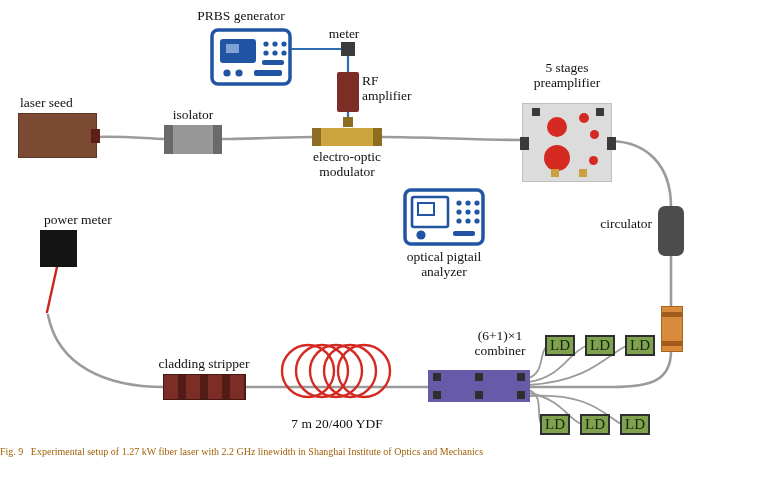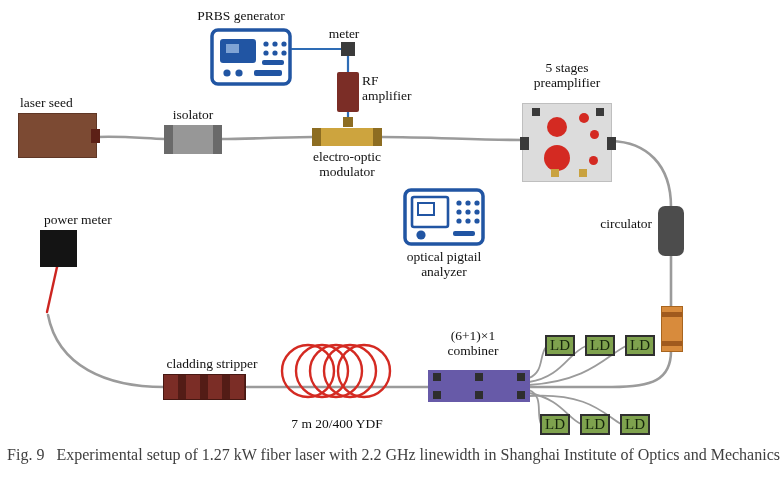--- a/index.html
+++ b/index.html
@@ -4,21 +4,21 @@
 <style>
   * { margin:0; padding:0; box-sizing:border-box; }
   html,body { background:#ffffff; }
   body { font-family:"Liberation Serif", serif; color:#111; }
   .stage { position:relative; width:780px; height:496px; background:#fff; overflow:hidden; }
   .wiring { position:absolute; left:0; top:0; z-index:1; }
   .comp { position:absolute; z-index:2; }
   .lbl { position:absolute; z-index:3; font-size:13.5px; line-height:15px; color:#111; white-space:nowrap; }
   .lbl.center { transform:translateX(-50%); text-align:center; }
   .lbl.right { text-align:right; }
-  .caption { position:absolute; left:0; width:100%; text-align:right; font-size:16px; color:#404040; white-space:pre; z-index:3; }
+  .caption { position:absolute; left:0; width:100%; text-align:left; font-size:10px; color:#a16207; white-space:pre; z-index:3; }
   .ib { fill:#2155a3; }
 
   .filter-box { width:14px; height:14px; background:#3b3b3b; }
   .rf-amp { width:22px; height:40px; background:#7b2d26; border-radius:2px; }
   .eom-conn { width:10px; height:10px; background:#8d6d22; }
   .laser-seed { width:79px; height:45px; background:#7c4a33; border:1px solid #5f3726; }
   .seed-conn { position:absolute; left:72px; top:15px; width:9px; height:14px; background:#5c2016; }
   .isolator { width:58px; height:29px; background:linear-gradient(90deg,#6a6a6a 0 9px,#979797 9px 49px,#6a6a6a 49px); }
   .eom { width:70px; height:18px; background:linear-gradient(90deg,#8d6d22 0 9px,#cda43e 9px 61px,#8d6d22 61px); }
   .preamp { width:90px; height:79px; background:#dcdcdc; border:1px solid #bfbfbf; }
@@ -196,23 +196,23 @@
 
   <div class="lbl center" style="left:444px;top:249px">
     <div>optical pigtail</div>
     <div>analyzer</div>
   </div>
 
   <div class="lbl" style="left:44px;top:212px">power meter</div>
 
 
 
-  <div class="lbl center" style="left:473px;top:328px">
+  <div class="lbl center" style="left:500px;top:328px">
     <div>(6+1)×1</div>
     <div>combiner</div>
   </div>
 
   <div class="lbl center" style="left:337px;top:416px">7 m 20/400 YDF</div>
-  <div class="lbl center" style="left:212px;top:356px">cladding stripper</div>
+  <div class="lbl center" style="left:204px;top:356px">cladding stripper</div>
 
   <div class="caption" style="top:446px">Fig. 9   Experimental setup of 1.27 kW fiber laser with 2.2 GHz linewidth in Shanghai Institute of Optics and Mechanics</div>
 
 </div>
 
 </body></html>

